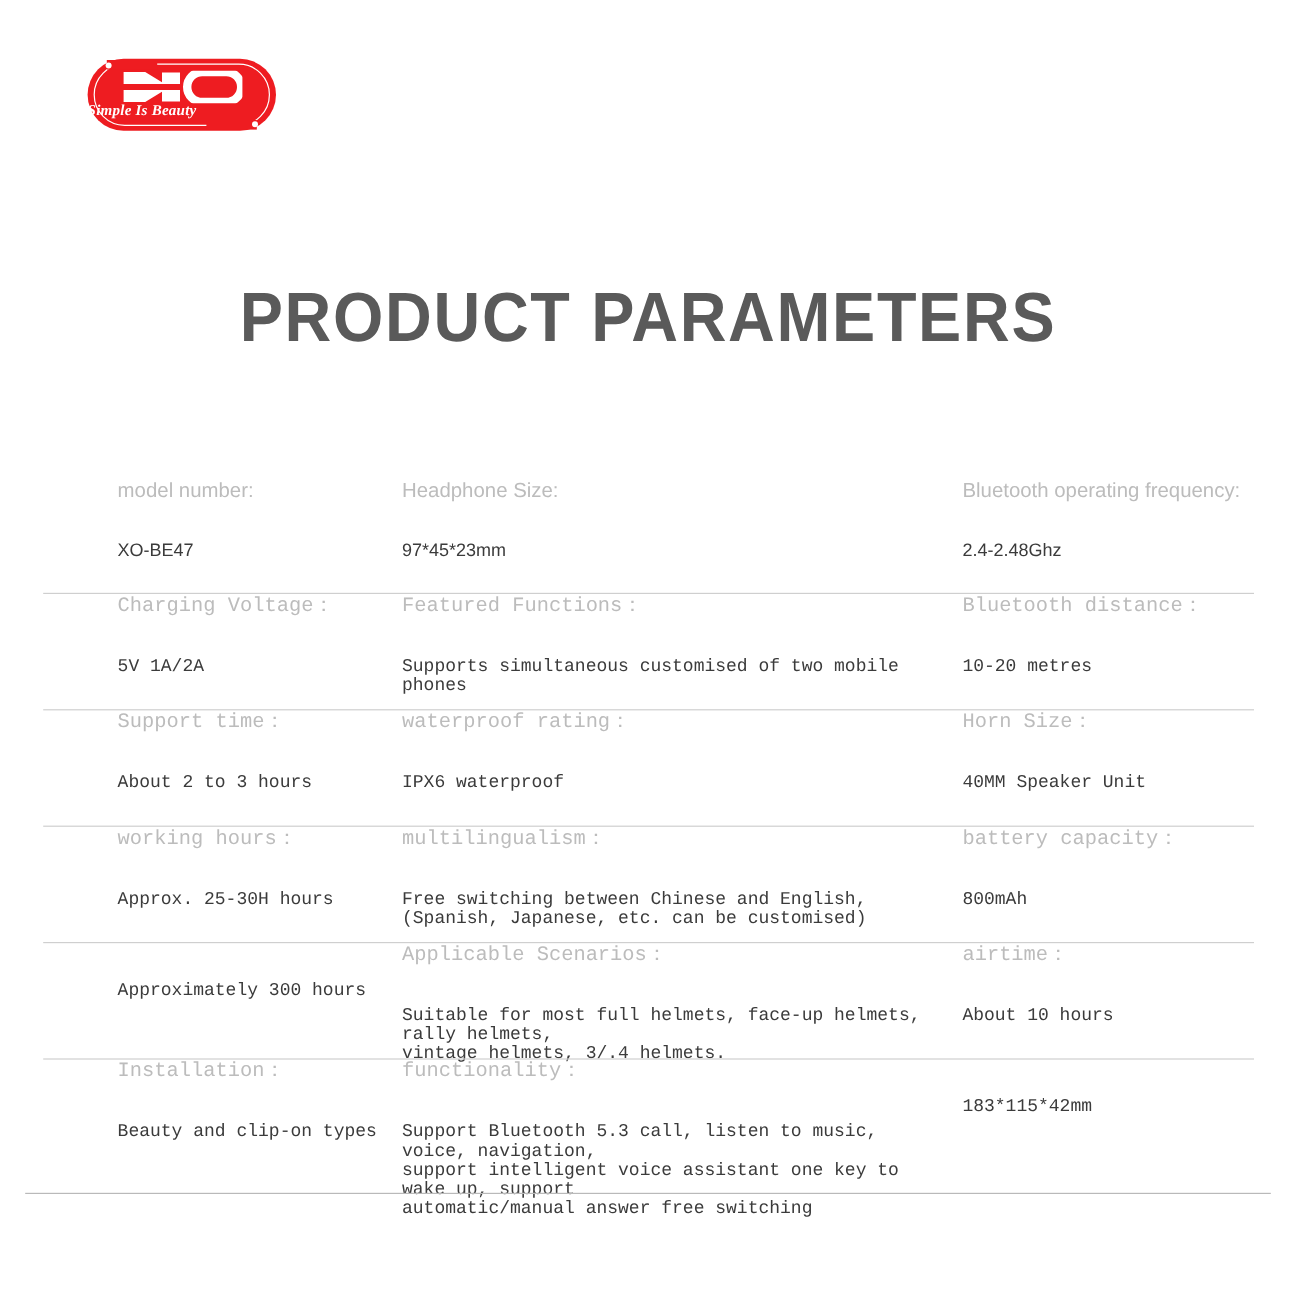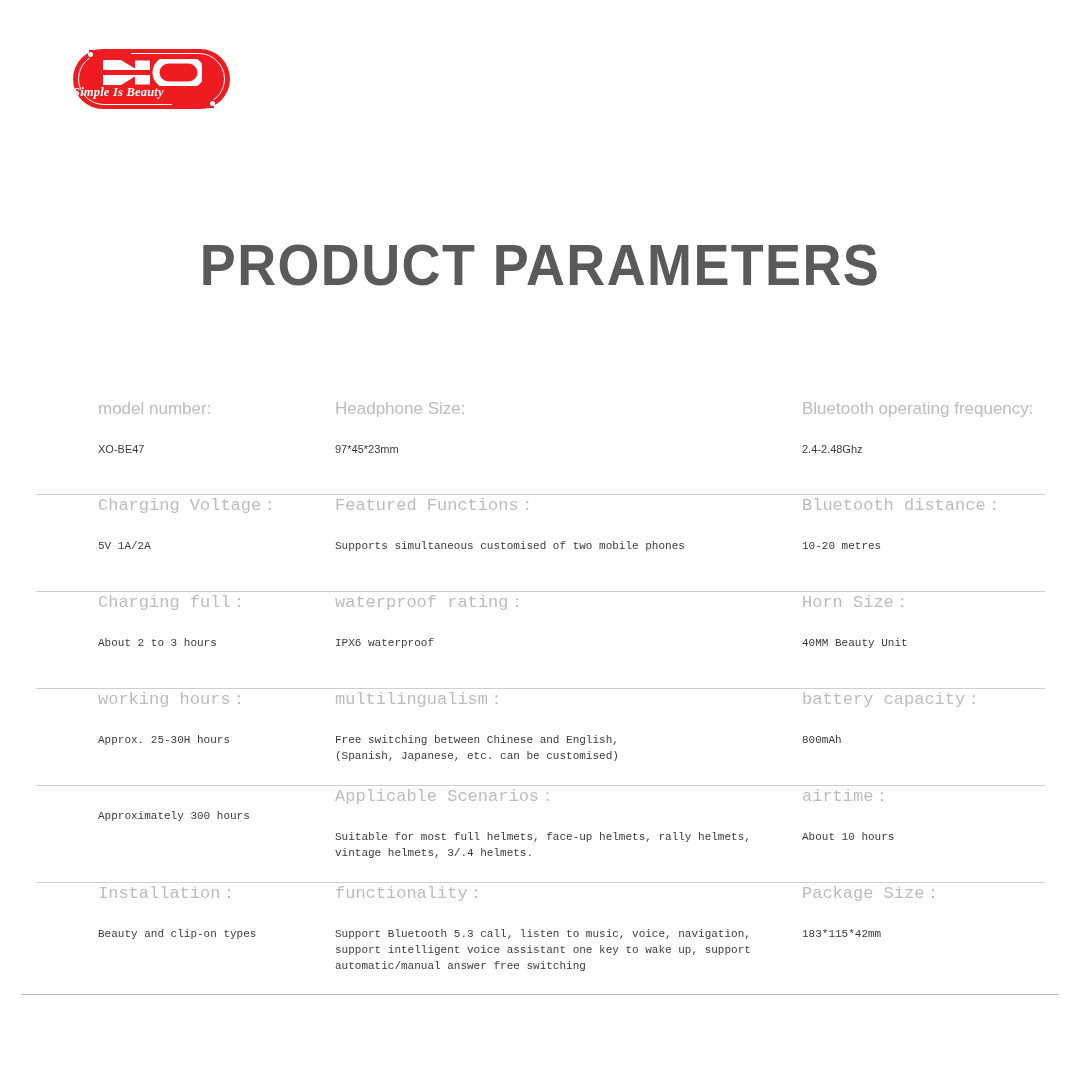--- a/index.html
+++ b/index.html
@@ -122,23 +122,23 @@
   .cell.c2 { left: 335px; width: 455px; }
   .cell.c3 { left: 802px; width: 278px; }
 
   .cell-label {
     color: #bcbcbc;
     font-size: 17px;
     line-height: 21px;
     white-space: nowrap;
   }
   .cell-value {
-    margin-top: 22px;
+    margin-top: 32px;
     color: #3b3b3b;
-    font-size: 11px;
+    font-size: 15px;
     line-height: 16px;
     white-space: pre-line;
   }
 
   
   .spec-row.narrow .cell-label,
   .spec-row.narrow .cell-value {
     font-family: Liberation Mono, monospace;
   }
 
@@ -204,30 +204,30 @@
     </div>
     <div class="cell c3">
       <div class="cell-label">Bluetooth distance：</div>
       <div class="cell-value">10-20 metres</div>
     </div>
     <div class="rule"></div>
   </div>
 
   <div class="spec-row narrow">
     <div class="cell c1">
-      <div class="cell-label">Charging full：</div>
+      <div class="cell-label">Support time：</div>
       <div class="cell-value">About 2 to 3 hours</div>
     </div>
     <div class="cell c2">
       <div class="cell-label">waterproof rating：</div>
       <div class="cell-value">IPX6 waterproof</div>
     </div>
     <div class="cell c3">
       <div class="cell-label">Horn Size：</div>
-      <div class="cell-value">40MM Beauty Unit</div>
+      <div class="cell-value">40MM Speaker Unit</div>
     </div>
     <div class="rule"></div>
   </div>
 
   <div class="spec-row narrow">
     <div class="cell c1">
       <div class="cell-label">working hours：</div>
       <div class="cell-value">Approx. 25-30H hours</div>
     </div>
     <div class="cell c2">
@@ -263,20 +263,19 @@
       <div class="cell-label">Installation：</div>
       <div class="cell-value">Beauty and clip-on types</div>
     </div>
     <div class="cell c2">
       <div class="cell-label">functionality：</div>
       <div class="cell-value">Support Bluetooth 5.3 call, listen to music, voice, navigation,
 support intelligent voice assistant one key to wake up, support
  automatic/manual answer free switching</div>
     </div>
     <div class="cell c3">
-      <div class="cell-label">Package Size：</div>
       <div class="cell-value">183*115*42mm</div>
     </div>
   </div>
 
 </div>
 
 <div class="footer-rule"></div>
 
 </body></html>

